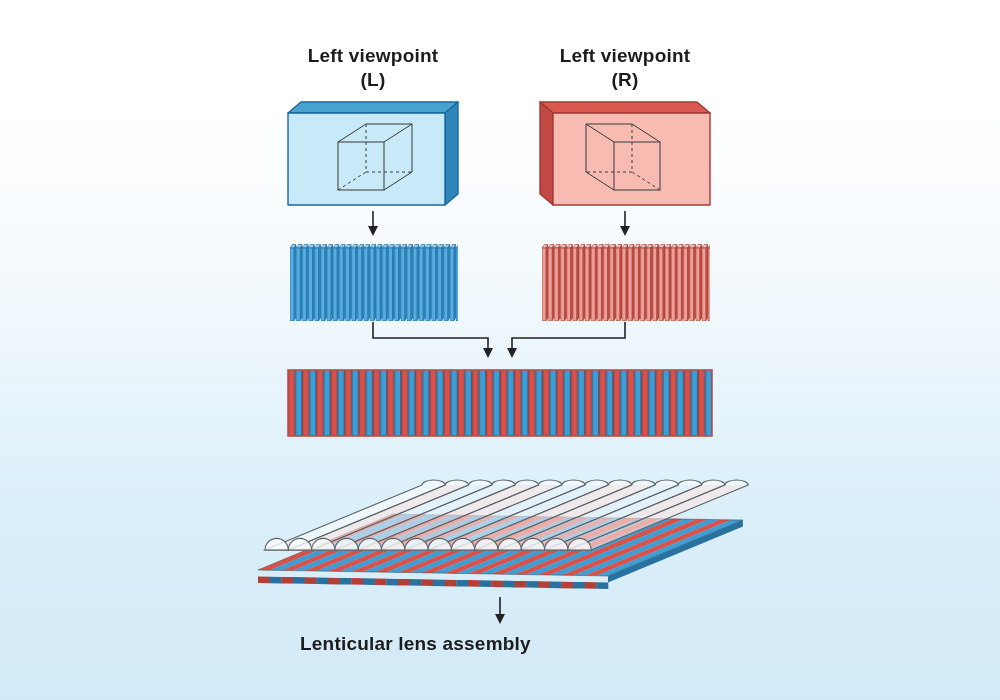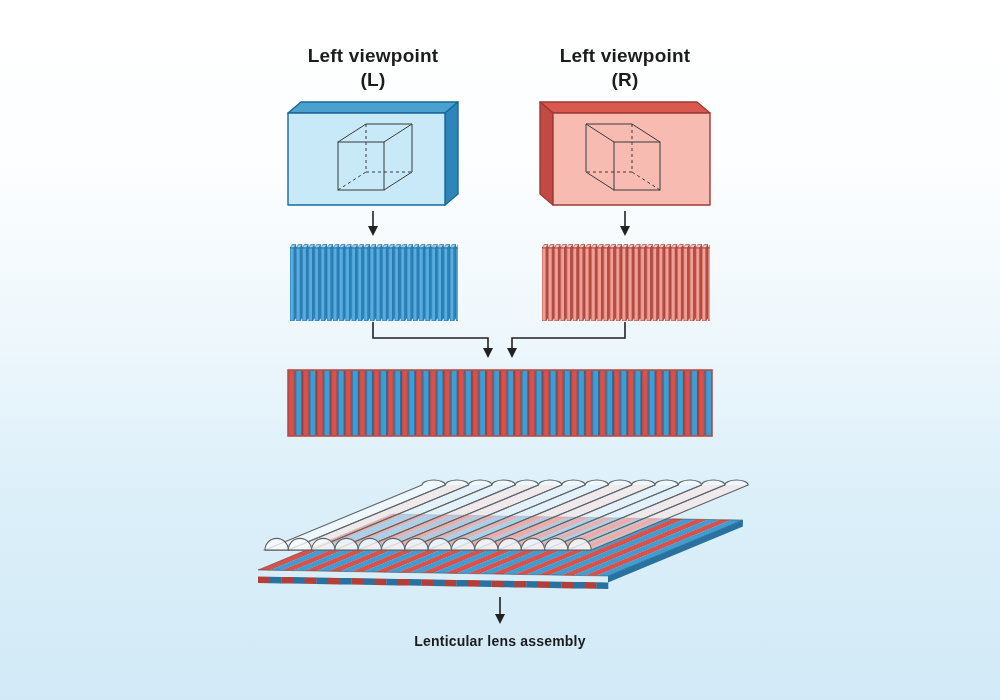--- a/index.html
+++ b/index.html
@@ -12,22 +12,22 @@
     background:linear-gradient(180deg,#ffffff 0%,#fdfeff 22%,#eef7fc 48%,#dbeff9 72%,#d2eaf7 100%);
   }
   .stage svg{position:absolute;left:0;top:0;}
   .vp-title{
     position:absolute;top:44px;width:240px;text-align:center;
     font-size:19px;font-weight:700;color:#1c1c1c;line-height:24px;letter-spacing:.2px;
   }
   .vp-title.left{left:253px;}
   .vp-title.right{left:505px;}
   .assembly-label{
-    position:absolute;left:300px;top:633px;width:400px;text-align:center;
-    font-size:14px;font-weight:700;color:#1c1c1c;letter-spacing:.2px;
+    position:absolute;left:300px;top:633px;width:400px;text-align:left;
+    font-size:19px;font-weight:700;color:#1c1c1c;letter-spacing:.2px;
   }
 </style>
 </head>
 <body>
 
 <div class="stage">
 
   <svg width="1000" height="700" viewBox="0 0 1000 700">
     <defs>
       <marker id="ah" orient="auto" markerUnits="userSpaceOnUse" markerWidth="11" markerHeight="11" refX="8" refY="5">

